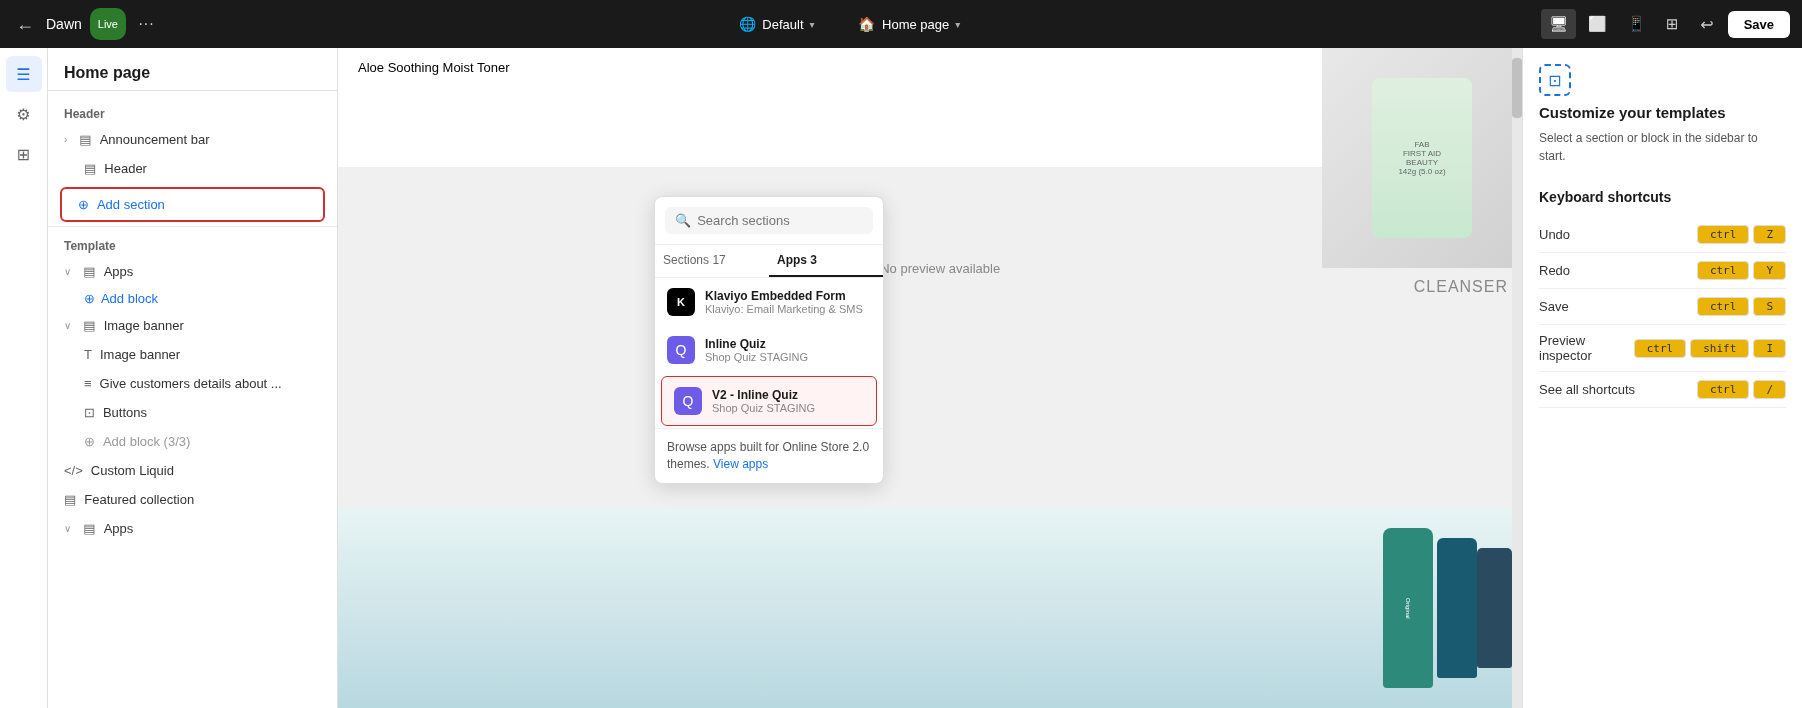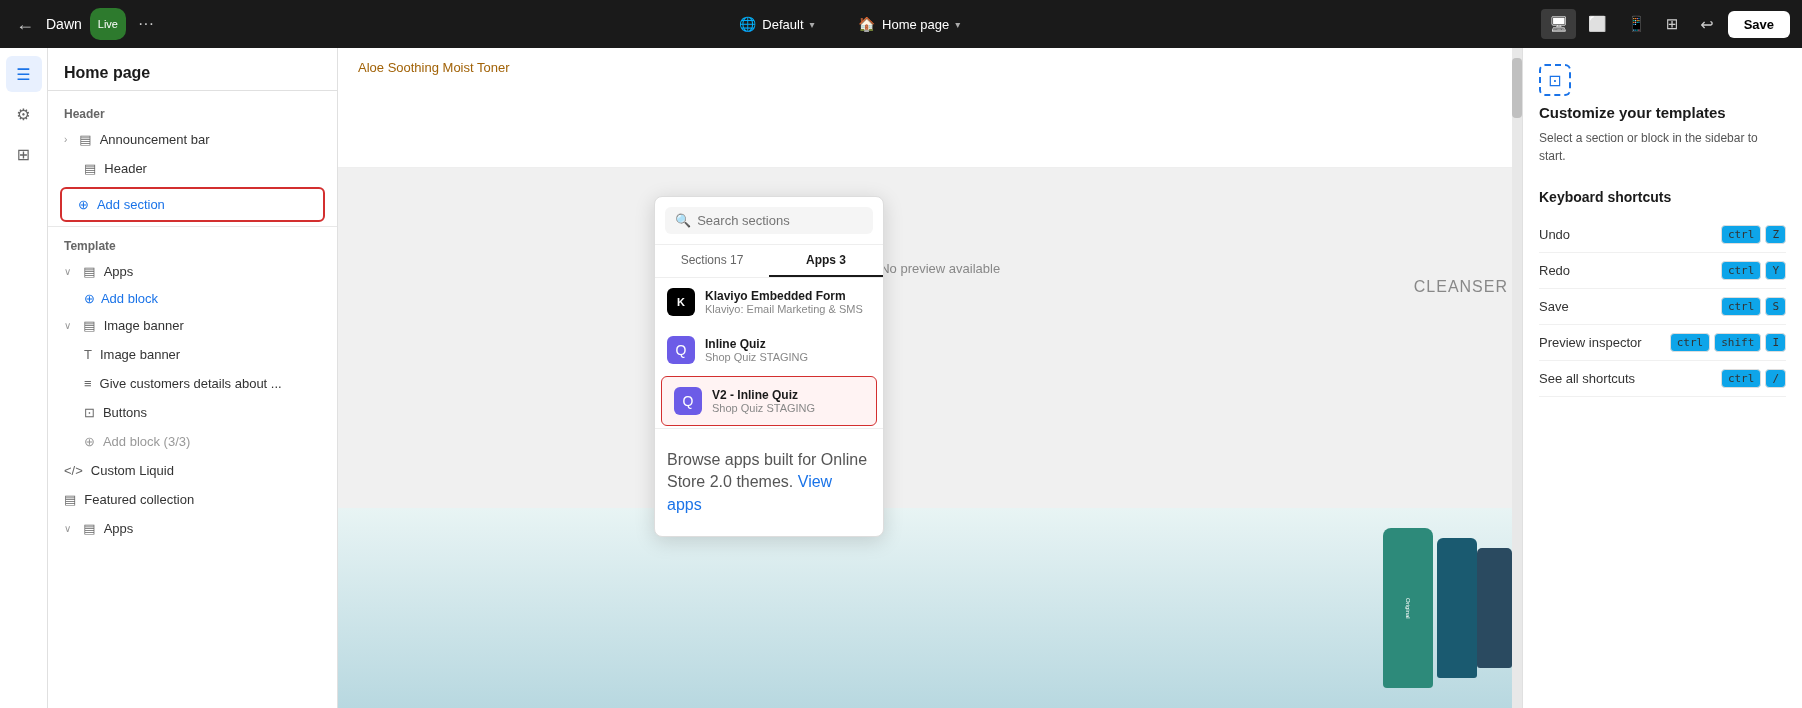--- a/index.html
+++ b/index.html
@@ -45,44 +45,44 @@
     .sidebar-item .chevron-right { font-size: 10px; color: #999; margin-right: 4px; }
     .add-section-btn { display: flex; align-items: center; gap: 8px; padding: 8px 16px; cursor: pointer; color: #1a73e8; font-size: 13px; font-weight: 500; margin: 4px 12px; border: 2px solid #d32f2f; border-radius: 6px; background: #fff; }
     .add-block-btn { display: flex; align-items: center; gap: 6px; padding: 5px 16px 5px 36px; cursor: pointer; color: #1a73e8; font-size: 13px; }
     .sub-item { padding-left: 36px; }
     .disabled-item { color: #999; cursor: default; }
     .popup { position: absolute; left: 316px; top: 148px; width: 230px; background: #fff; border: 1px solid #ddd; border-radius: 8px; box-shadow: 0 4px 20px rgba(0,0,0,0.15); z-index: 100; overflow: hidden; }
     .popup-search { padding: 10px; border-bottom: 1px solid #eee; }
     .search-input-wrap { display: flex; align-items: center; gap: 6px; background: #f5f5f5; border-radius: 6px; padding: 6px 10px; }
     .search-input-wrap input { border: none; background: transparent; font-size: 13px; outline: none; width: 100%; color: #333; }
     .popup-tabs { display: flex; border-bottom: 1px solid #eee; }
-    .popup-tab { flex: 1; padding: 8px; text-align: center; font-size: 12px; cursor: pointer; color: #666; font-weight: 500; border-bottom: 2px solid transparent; }
+    .popup-tab { flex: 1; padding: 8px; text-align: left; font-size: 12px; cursor: pointer; color: #666; font-weight: 500; border-bottom: 2px solid transparent; }
     .popup-tab.active { color: #1a1a1a; border-bottom: 2px solid #1a1a1a; font-weight: 600; }
     .popup-items { max-height: 220px; overflow-y: auto; }
     .popup-item { display: flex; align-items: center; gap: 10px; padding: 10px 12px; cursor: pointer; border-radius: 4px; }
     .popup-item.selected { background: #fff3f3; border: 1.5px solid #d32f2f; border-radius: 6px; margin: 2px 6px; }
     .popup-item-icon { width: 28px; height: 28px; border-radius: 6px; display: flex; align-items: center; justify-content: center; font-size: 14px; flex-shrink: 0; }
     .popup-item-icon.klaviyo { background: #000; color: #fff; font-size: 11px; font-weight: 700; }
     .popup-item-icon.quiz { background: #6c5ce7; color: #fff; }
     .popup-item-text { display: flex; flex-direction: column; }
     .popup-item-name { font-size: 12px; font-weight: 600; color: #1a1a1a; }
     .popup-item-sub { font-size: 11px; color: #888; }
-    .popup-footer { padding: 20px 12px; border-top: 1px solid #eee; font-size: 16px; color: #555; line-height: 1.4; }
+    .popup-footer { padding: 10px 12px; border-top: 1px solid #eee; font-size: 12px; color: #555; line-height: 1.4; }
     .popup-footer a { color: #1a73e8; text-decoration: none; }
     .canvas-frame { flex: 1; background: #e8e8e8; position: relative; overflow: hidden; }
 
     
     .right-panel { width: 280px; background: #fff; border-left: 1px solid #e0e0e0; display: flex; flex-direction: column; flex-shrink: 0; padding: 16px; overflow-y: auto; }
     .right-panel-title { font-size: 15px; font-weight: 600; color: #1a1a1a; margin-bottom: 8px; }
     .right-panel-desc { font-size: 12px; color: #555; margin-bottom: 24px; line-height: 1.5; }
     .shortcuts-title { font-size: 14px; font-weight: 600; color: #1a1a1a; margin-bottom: 12px; }
     .shortcut-row { display: flex; align-items: center; justify-content: space-between; padding: 8px 0; border-bottom: 1px solid #f0f0f0; }
     .shortcut-label { font-size: 13px; color: #333; }
     .shortcut-keys { display: flex; gap: 4px; }
-    .key-badge { background: #0ea5e9; border: 1px solid #ddd; border-radius: 4px; padding: 2px 6px; font-size: 11px; color: #333; font-family: monospace; font-weight: 500; }
+    .key-badge { background: #eab308; border: 1px solid #ddd; border-radius: 4px; padding: 2px 12px; font-size: 11px; color: #333; font-family: monospace; font-weight: 500; }
 
     
     .sidebar-separator { height: 1px; background: #e8e8e8; margin: 4px 0; }
   </style>
 </head>
 <body>
 
 <nav class="top-nav">
   <div class="nav-left">
     <button class="back-btn">←</button>
@@ -249,22 +249,27 @@
       <div class="popup-footer">
         <span>Browse apps built for Online Store 2.0 themes.</span>
         <a href="#">View apps</a>
       </div>
     </div>
 
     <div class="canvas-frame">
       <div style="position:relative;height:100%;background:#f8f8f8;display:flex;flex-direction:column;overflow:hidden;">
 
         <div style="background:#fff;padding:12px 20px;position:relative;border-bottom:1px solid #eee;min-height:120px;">
-          <div style="font-size:13px;color:#a16207;margin-bottom:4px;">Aloe Soothing Moist Toner</div>
-
+          <div style="font-size:13px;color:#000000;margin-bottom:4px;">Aloe Soothing Moist Toner</div>
+
+          <div style="position:absolute;right:0;top:0;width:200px;height:220px;background:linear-gradient(135deg,#e8e8e8,#d0d0d0);display:flex;align-items:center;justify-content:center;overflow:hidden;">
+            <div style="width:100px;height:160px;background:linear-gradient(180deg,#e0f0e0,#c8e8d0);border-radius:8px;display:flex;align-items:center;justify-content:center;flex-direction:column;">
+              <div style="font-size:8px;color:#666;text-align:center;padding:4px;">FAB<br>FIRST AID<br>BEAUTY<br>142g (5.0 oz)</div>
+            </div>
+          </div>
         </div>
 
         <div style="flex:1;background:#f0f0f0;display:flex;flex-direction:column;justify-content:flex-start;">
           <div style="display:flex;align-items:center;justify-content:center;gap:8px;color:#888;font-size:13px;height:200px;">
             <span>▤</span>
             <span>No preview available</span>
           </div>
         </div>
 
         <div style="height:200px;background:linear-gradient(180deg,#e8f4f4,#b8d8e0);display:flex;align-items:flex-start;justify-content:flex-end;overflow:hidden;">

